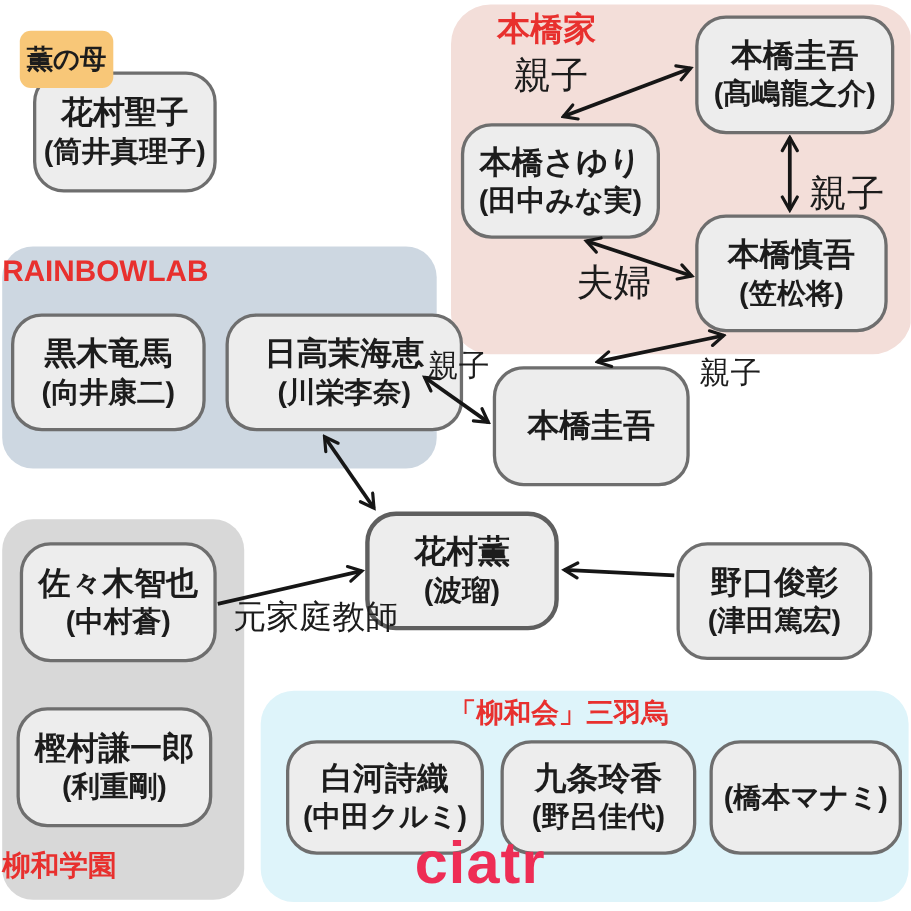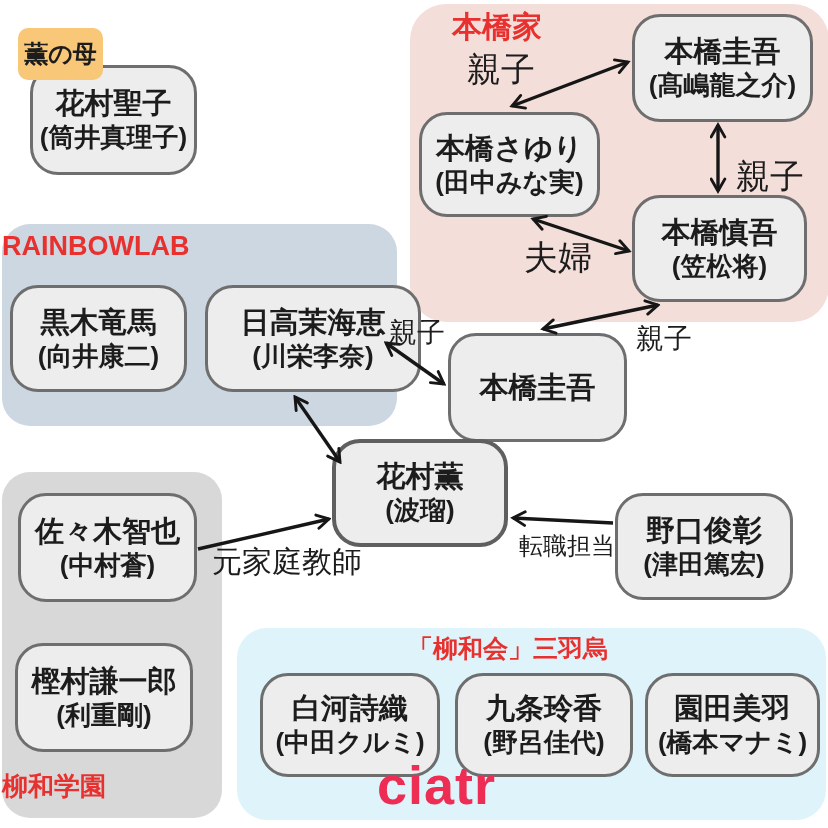--- a/index.html
+++ b/index.html
@@ -84,21 +84,21 @@
 
   <div class="box" style="left:205px;top:285px;width:216px;height:107px">
     <div class="name">日高茉海恵</div>
     <div class="actor">(川栄李奈)</div>
   </div>
 
   <div class="box" style="left:448px;top:333px;width:179px;height:109px">
     <div class="name">本橋圭吾</div>
   </div>
 
-  <div class="box main" style="left:332px;top:439px;width:176px;height:108px">
+  <div class="box main" style="left:332px;top:465px;width:176px;height:108px">
     <div class="name">花村薫</div>
     <div class="actor">(波瑠)</div>
   </div>
 
   <div class="box" style="left:18px;top:493px;width:179px;height:109px">
     <div class="name">佐々木智也</div>
     <div class="actor">(中村蒼)</div>
   </div>
 
   <div class="box" style="left:15px;top:643px;width:178px;height:109px">
@@ -115,33 +115,31 @@
     <div class="name">白河詩織</div>
     <div class="actor">(中田クルミ)</div>
   </div>
 
   <div class="box" style="left:455px;top:673px;width:178px;height:104px">
     <div class="name">九条玲香</div>
     <div class="actor">(野呂佳代)</div>
   </div>
 
   <div class="box" style="left:645px;top:673px;width:175px;height:104px">
-    <div class="name">園田美羽</div>
     <div class="actor">(橋本マナミ)</div>
   </div>
 
   <div class="tag">薫の母</div>
 
   <div class="rel-label" style="left:467px;top:48px;font-size:34px">親子</div>
   <div class="rel-label" style="left:736px;top:155px;font-size:34px">親子</div>
   <div class="rel-label" style="left:524px;top:236px;font-size:34px">夫婦</div>
   <div class="rel-label" style="left:636px;top:321px;font-size:28px">親子</div>
   <div class="rel-label" style="left:389px;top:315px;font-size:28px">親子</div>
   <div class="rel-label" style="left:212px;top:543px;font-size:30px">元家庭教師</div>
-  <div class="rel-label" style="left:519px;top:531px;font-size:24px">転職担当</div>
 
   <svg class="arrows" width="828" height="828" viewBox="0 0 828 828">
     <defs>
       <marker id="ah" viewBox="0 0 10 10" refX="8.5" refY="5" markerWidth="5" markerHeight="5" orient="auto-start-reverse" markerUnits="strokeWidth">
         <path d="M1.5,1 L8.5,5 L1.5,9" fill="none" stroke="#161616" stroke-width="1.7" stroke-linecap="round"></path>
       </marker>
     </defs>
     <line x1="512" y1="106" x2="628" y2="62" marker-start="url(#ah)" marker-end="url(#ah)"></line>
     <line x1="718" y1="125" x2="718" y2="191" marker-start="url(#ah)" marker-end="url(#ah)"></line>
     <line x1="533" y1="219" x2="629" y2="251" marker-start="url(#ah)" marker-end="url(#ah)"></line>

